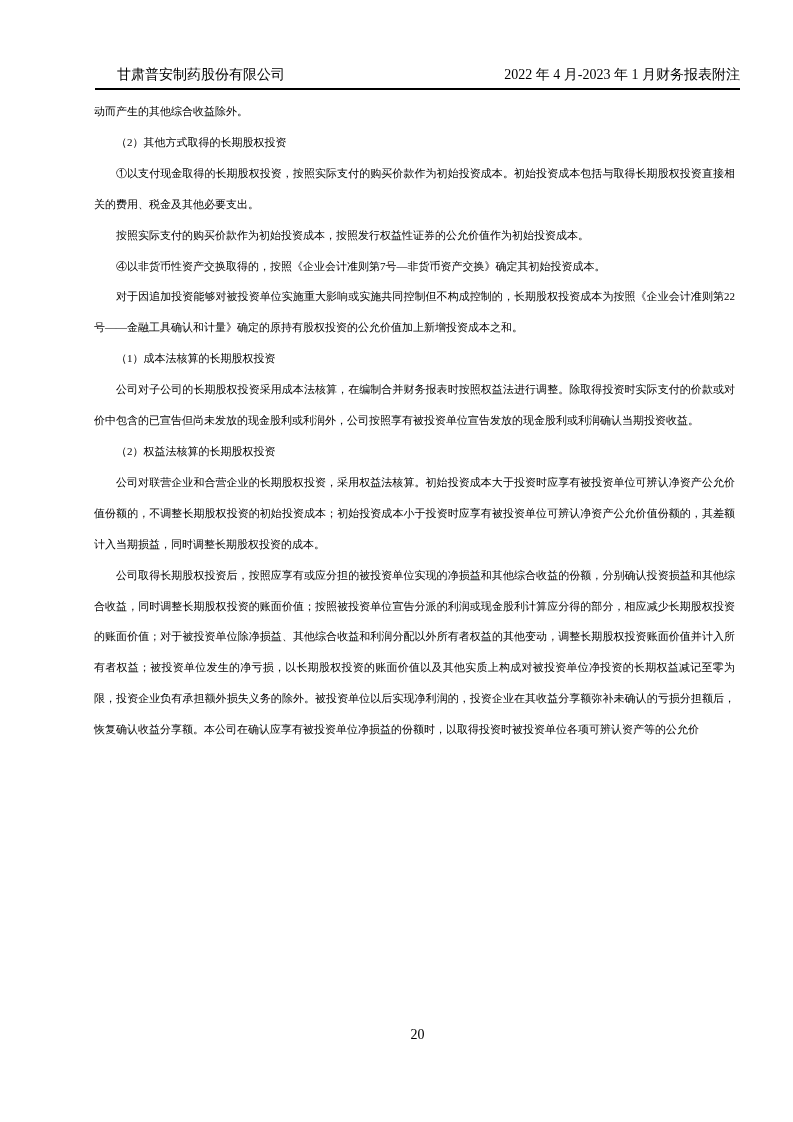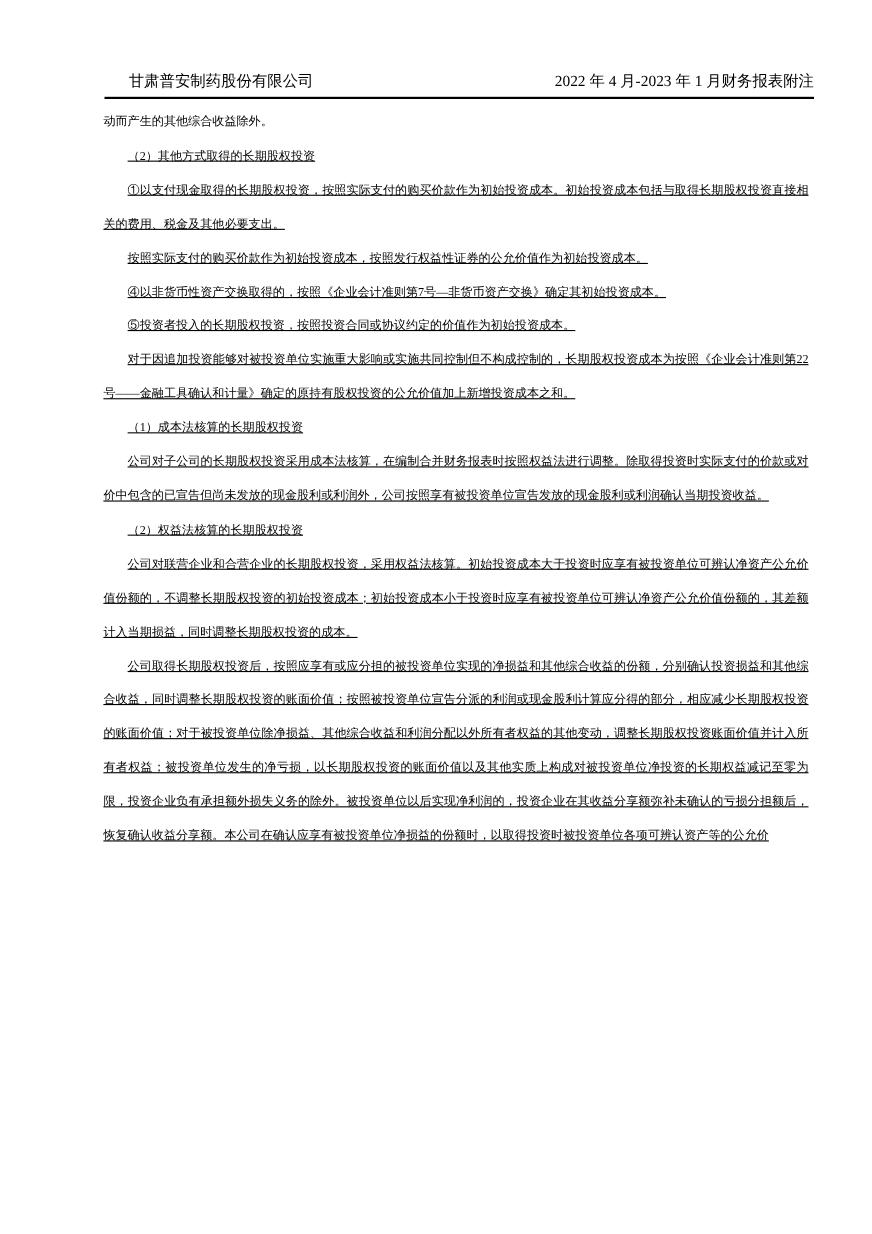--- a/index.html
+++ b/index.html
@@ -47,21 +47,20 @@
     line-height: 30.9px;
     text-align: justify;
     text-justify: inter-ideograph;
   }
   .para {
     margin: 0;
     padding: 0;
   }
   .para.indent {
     text-indent: 2em;
-    text-decoration: underline;
   }
   .doc-footer {
     position: absolute;
     left: 97px;
     top: 1025px;
     width: 641px;
     text-align: center;
     font-size: 14px;
     line-height: 20px;
   }
@@ -75,23 +74,25 @@
     <span class="company">甘肃普安制药股份有限公司</span>
     <span class="report-title">2022 年 4 月-2023 年 1 月财务报表附注</span>
   </header>
 
   <main class="doc-body">
       <p class="para">动而产生的其他综合收益除外。</p>
       <p class="para indent">（2）其他方式取得的长期股权投资</p>
       <p class="para indent">①以支付现金取得的长期股权投资，按照实际支付的购买价款作为初始投资成本。初始投资成本包括与取得长期股权投资直接相关的费用、税金及其他必要支出。</p>
       <p class="para indent">按照实际支付的购买价款作为初始投资成本，按照发行权益性证券的公允价值作为初始投资成本。</p>
       <p class="para indent">④以非货币性资产交换取得的，按照《企业会计准则第7号—非货币资产交换》确定其初始投资成本。</p>
-      <p class="para indent">⑤投资者投入的长期股权投资，按照投资合同或协议约定的价值作为初始投资成本。</p>
       <p class="para indent">对于因追加投资能够对被投资单位实施重大影响或实施共同控制但不构成控制的，长期股权投资成本为按照《企业会计准则第22号——金融工具确认和计量》确定的原持有股权投资的公允价值加上新增投资成本之和。</p>
       <p class="para indent">（1）成本法核算的长期股权投资</p>
       <p class="para indent">公司对子公司的长期股权投资采用成本法核算，在编制合并财务报表时按照权益法进行调整。除取得投资时实际支付的价款或对价中包含的已宣告但尚未发放的现金股利或利润外，公司按照享有被投资单位宣告发放的现金股利或利润确认当期投资收益。</p>
       <p class="para indent">（2）权益法核算的长期股权投资</p>
       <p class="para indent">公司对联营企业和合营企业的长期股权投资，采用权益法核算。初始投资成本大于投资时应享有被投资单位可辨认净资产公允价值份额的，不调整长期股权投资的初始投资成本；初始投资成本小于投资时应享有被投资单位可辨认净资产公允价值份额的，其差额计入当期损益，同时调整长期股权投资的成本。</p>
       <p class="para indent">公司取得长期股权投资后，按照应享有或应分担的被投资单位实现的净损益和其他综合收益的份额，分别确认投资损益和其他综合收益，同时调整长期股权投资的账面价值；按照被投资单位宣告分派的利润或现金股利计算应分得的部分，相应减少长期股权投资的账面价值；对于被投资单位除净损益、其他综合收益和利润分配以外所有者权益的其他变动，调整长期股权投资账面价值并计入所有者权益；被投资单位发生的净亏损，以长期股权投资的账面价值以及其他实质上构成对被投资单位净投资的长期权益减记至零为限，投资企业负有承担额外损失义务的除外。被投资单位以后实现净利润的，投资企业在其收益分享额弥补未确认的亏损分担额后，恢复确认收益分享额。本公司在确认应享有被投资单位净损益的份额时，以取得投资时被投资单位各项可辨认资产等的公允价</p>
     </main>
 
+  <footer class="doc-footer">
+    <span class="page-number">20</span>
+  </footer>
 
 </div>
 
 </body></html>

